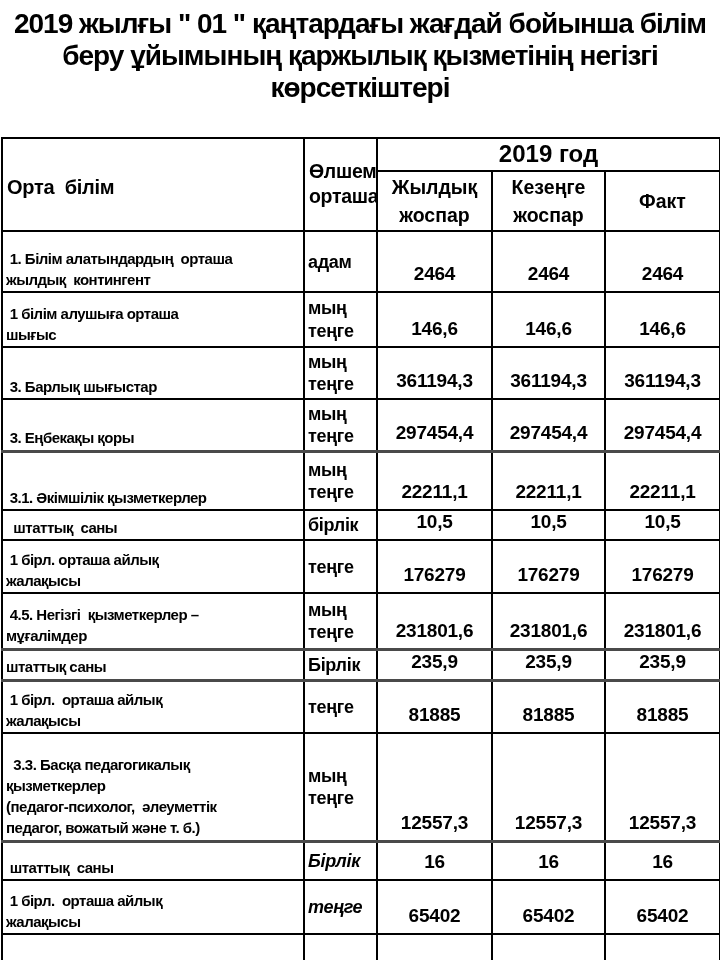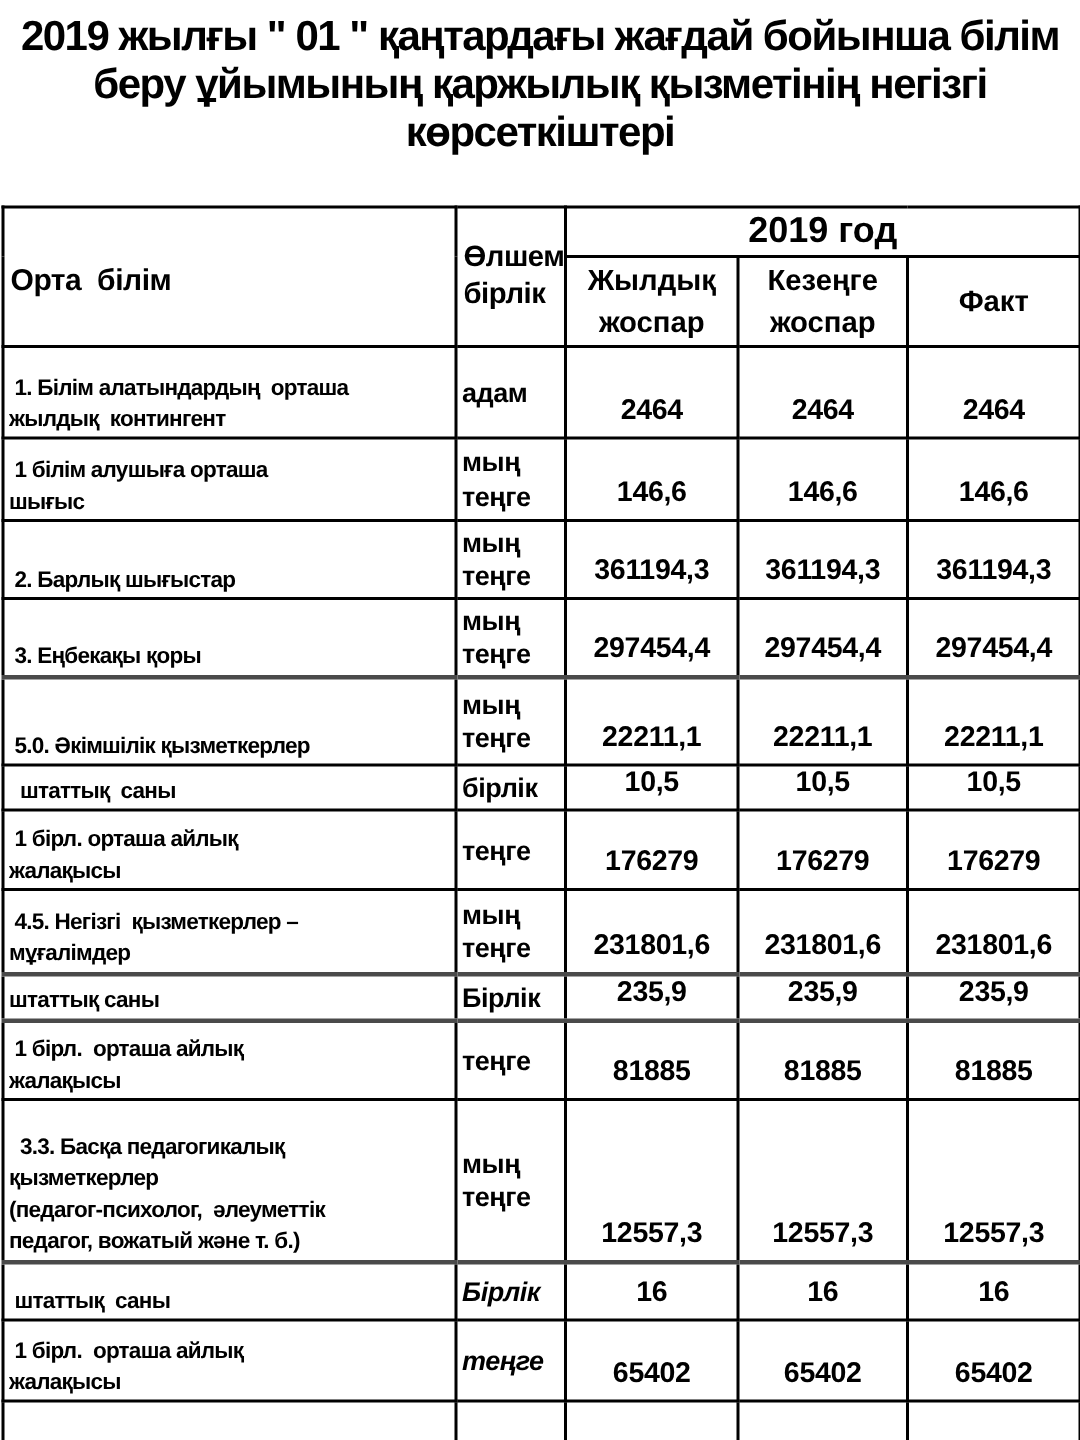--- a/index.html
+++ b/index.html
@@ -131,21 +131,21 @@
       <col style="width:302px">
       <col style="width:73px">
       <col style="width:115px">
       <col style="width:113px">
       <col style="width:115px">
     </colgroup>
     <thead>
       <tr>
         <td class="corner-h" rowspan="2">Орта  білім</td>
         <td class="unit-h" rowspan="2">Өлшем
-бірлік</td>
+орташа</td>
         <td class="year-h" colspan="3">2019 год</td>
       </tr>
       <tr>
         <td class="col-h">Жылдық
 жоспар</td>
         <td class="col-h">Кезеңге
 жоспар</td>
         <td class="col-h">Факт</td>
       </tr>
     </thead>
@@ -161,37 +161,37 @@
         <tr>
           <td class="cell-ind"> 1 білім алушыға орташа
 шығыс</td>
           <td class="cell-unit">мың
 теңге</td>
           <td class="cell-num">146,6</td>
           <td class="cell-num">146,6</td>
           <td class="cell-num">146,6</td>
         </tr>
         <tr>
-          <td class="cell-ind"> 2. Барлық шығыстар</td>
+          <td class="cell-ind"> 3. Барлық шығыстар</td>
           <td class="cell-unit">мың
 теңге</td>
           <td class="cell-num">361194,3</td>
           <td class="cell-num">361194,3</td>
           <td class="cell-num">361194,3</td>
         </tr>
         <tr class="thick-bottom">
           <td class="cell-ind"> 3. Еңбекақы қоры</td>
           <td class="cell-unit">мың
 теңге</td>
           <td class="cell-num">297454,4</td>
           <td class="cell-num">297454,4</td>
           <td class="cell-num">297454,4</td>
         </tr>
         <tr>
-          <td class="cell-ind"> 5.0. Әкімшілік қызметкерлер</td>
+          <td class="cell-ind"> 3.1. Әкімшілік қызметкерлер</td>
           <td class="cell-unit">мың
 теңге</td>
           <td class="cell-num">22211,1</td>
           <td class="cell-num">22211,1</td>
           <td class="cell-num">22211,1</td>
         </tr>
         <tr>
           <td class="cell-ind">  штаттық  саны</td>
           <td class="cell-unit">бірлік</td>
           <td class="cell-num">10,5</td>

